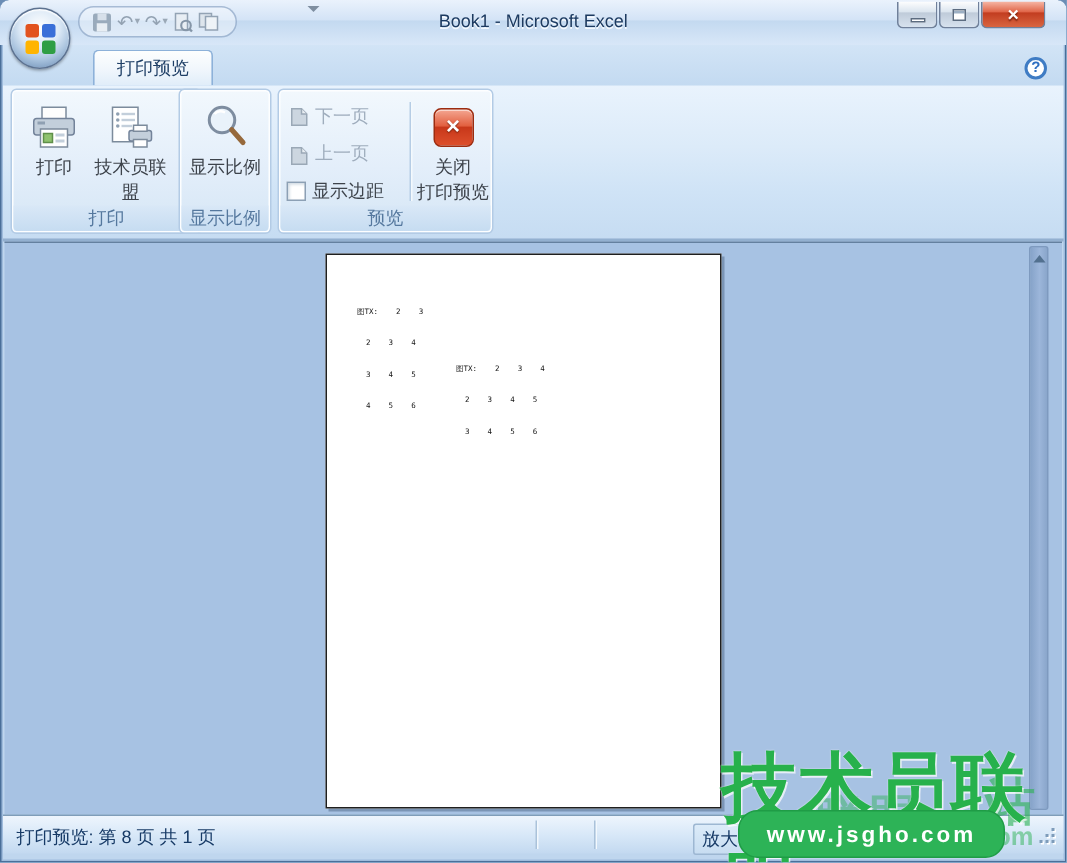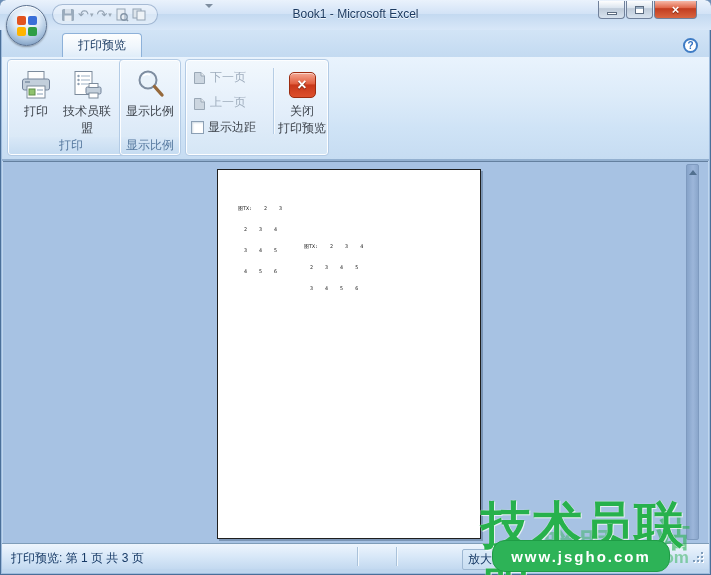--- a/index.html
+++ b/index.html
@@ -254,20 +254,21 @@
       <div class="vsep" style="left:87px;top:8px;height:66px;"></div>
       <div class="bigbtn" style="left:90px;width:52px;">
         <span class="bicon">
           <span class="xicon">
             <span>×</span>
           </span>
         </span>
         <span>关闭</span>
         <span>打印预览</span>
       </div>
+      <div class="glabel">预览</div>
     </div>
   </div>
 
   <div class="previewarea">
     <div class="sheet">
       <div class="tinyblock" style="left:20px;top:21px;">
         <div>图TX:    2    3</div>
         <div>  2    3    4</div>
         <div>  3    4    5</div>
         <div>  4    5    6</div>
@@ -277,21 +278,21 @@
         <div>  2    3    4    5</div>
         <div>  3    4    5    6</div>
       </div>
     </div>
     <div class="vscroll">
       <span class="up"></span>
     </div>
   </div>
 
   <div class="statusbar">
-    <span class="status-left">打印预览: 第 1 页  共 3 页</span>
+    <span class="status-left">打印预览: 第 8 页  共 1 页</span>
     <span class="sdiv" style="left:355px;"></span>
     <span class="sdiv" style="left:394px;"></span>
     <span class="zoomlabel">放大</span>
     <span class="zoominbtn">
       <span>+</span>
     </span>
     <span class="grip">
       <b style="right:0;bottom:0;"></b>
         <b style="right:0;bottom:4px;"></b>
         <b style="right:4px;bottom:0;"></b>

